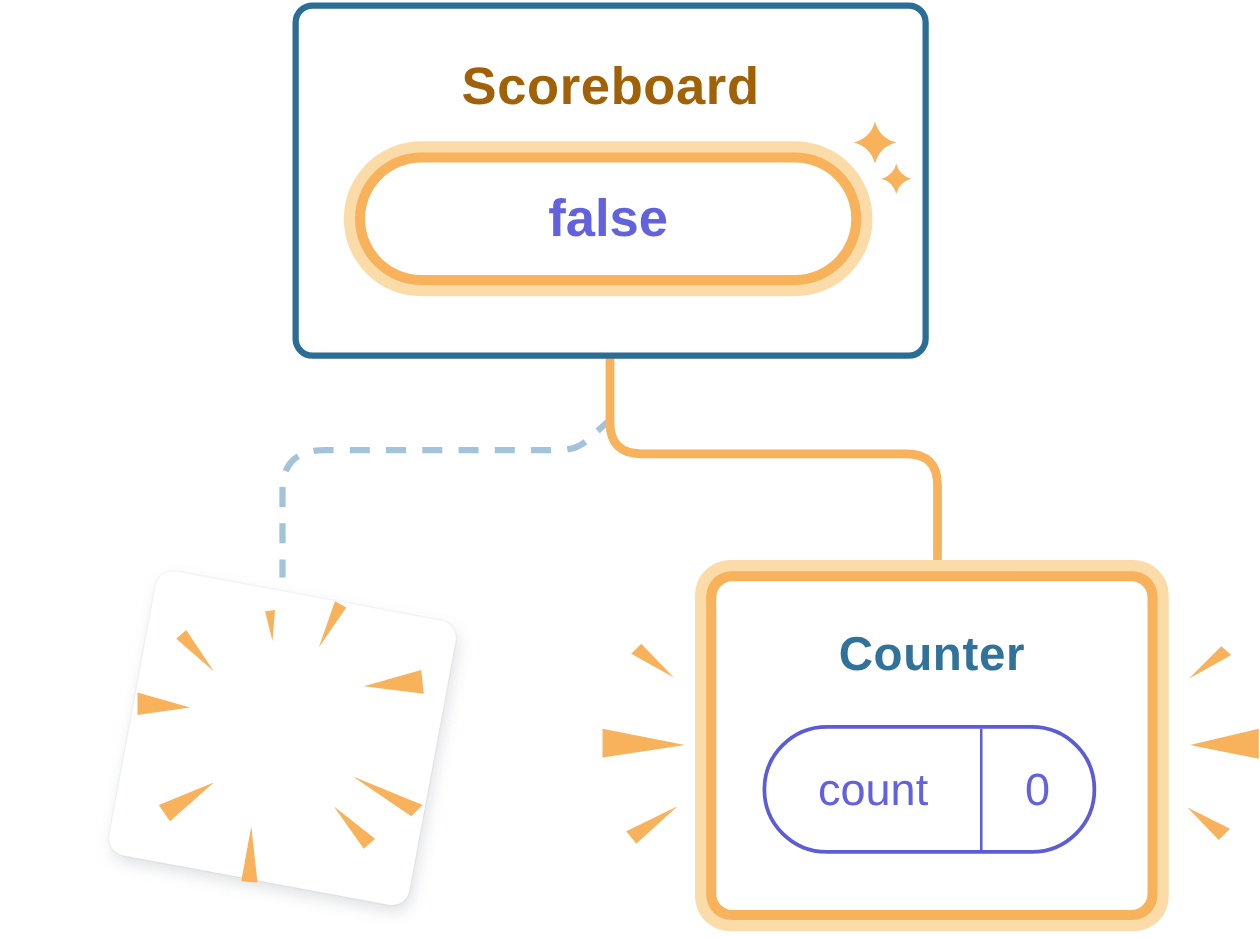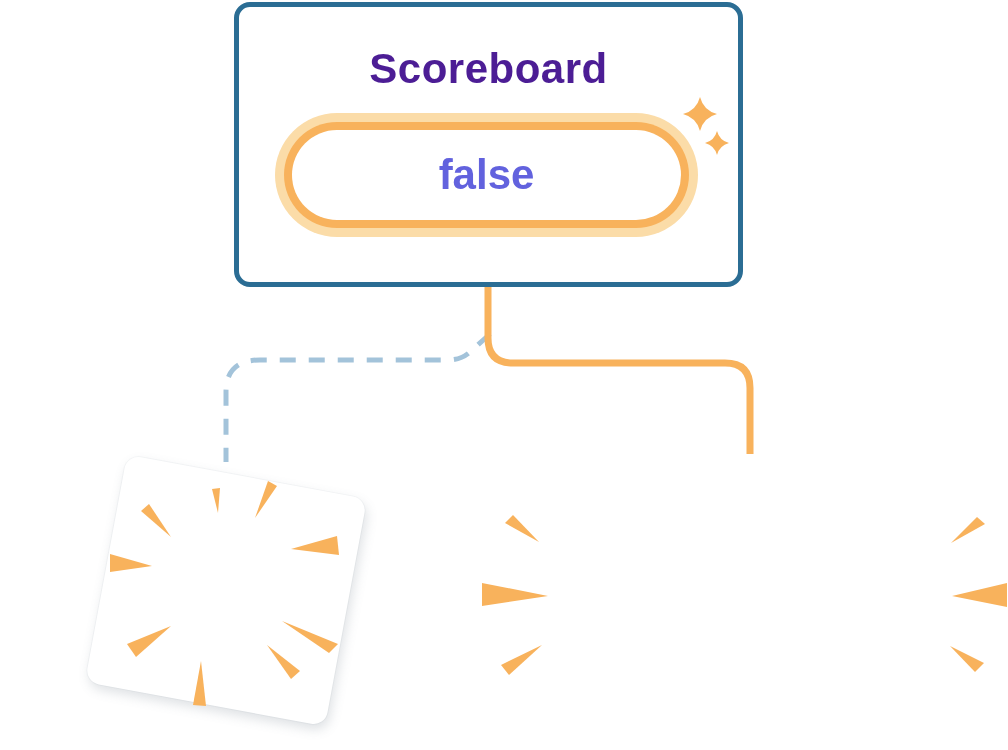--- a/index.html
+++ b/index.html
@@ -28,21 +28,21 @@
     background: #ffffff;
     border: 5px solid #2B6D94;
     border-radius: 16px;
   }
   .scoreboard-title {
     position: absolute;
     left: 0; right: 0; top: 38px;
     text-align: center;
     font-size: 42px;
     font-weight: 600;
-    color: #4c1d95;
+    color: #a16207;
     letter-spacing: 0.5px;
   }
   .pill-halo {
     position: absolute;
     left: 36px; top: 106px;
     width: 423px; height: 124px;
     box-sizing: border-box;
     background: #FBDCA8;
     border-radius: 62px;
     padding: 9px;
@@ -162,20 +162,31 @@
     <div class="scoreboard-title">Scoreboard</div>
     <div class="pill-halo">
       <div class="pill-border">
         <div class="pill-inner">
           <div class="cell value">false</div>
         </div>
       </div>
     </div>
   </div>
 
+  <div class="counter-outer">
+    <div class="counter-mid">
+      <div class="counter-inner">
+        <div class="counter-title">Counter</div>
+        <div class="count-pill">
+          <div class="cell key">count</div>
+          <div class="cell value">0</div>
+        </div>
+      </div>
+    </div>
+  </div>
 
   <svg class="layer" viewBox="0 0 1008 750">
 
     <g fill="#F8B25C">
       <path d="M 700 97 Q 703.5 110.5 717 114 Q 703.5 117.5 700 131 Q 696.5 117.5 683 114 Q 696.5 110.5 700 97 Z"></path>
       <path d="M 717 131 Q 719.5 140.5 729 143 Q 719.5 145.5 717 155 Q 714.5 145.5 705 143 Q 714.5 140.5 717 131 Z"></path>
     </g>
 
     <g fill="#F8B25C">
       <polygon points="212,489 220,488 218,513"></polygon>

